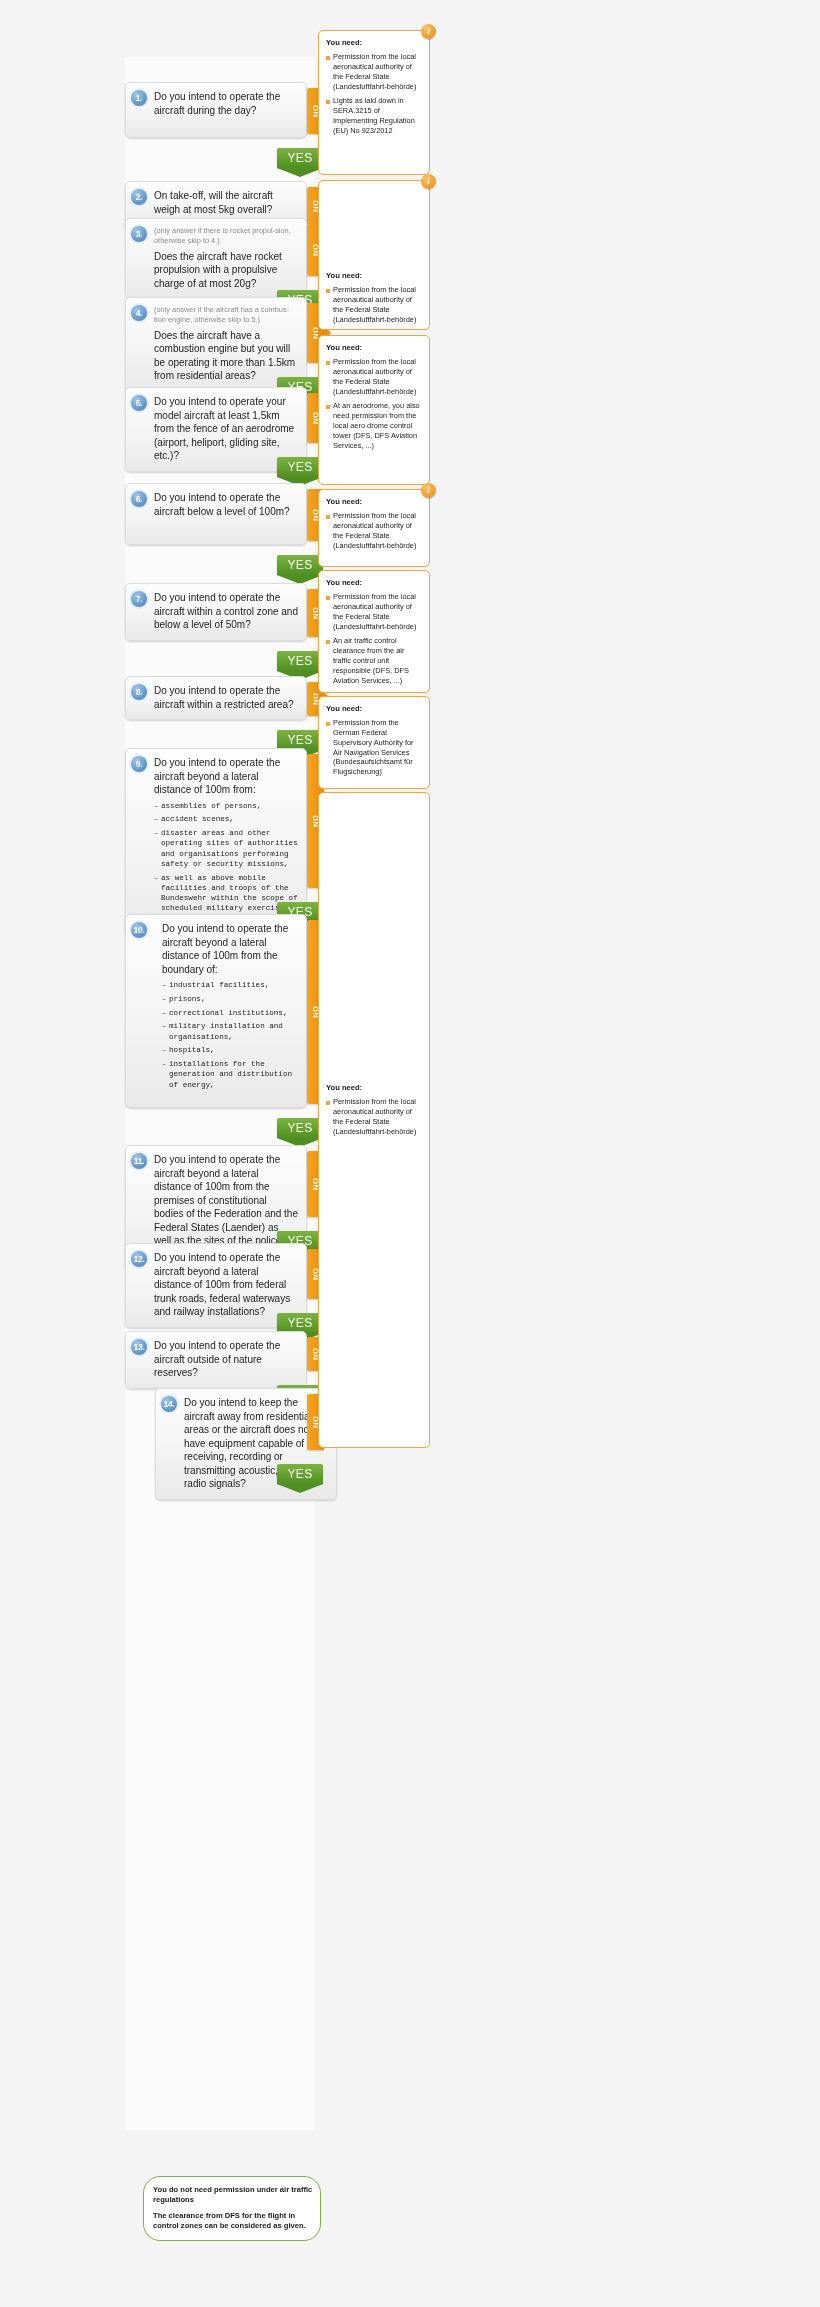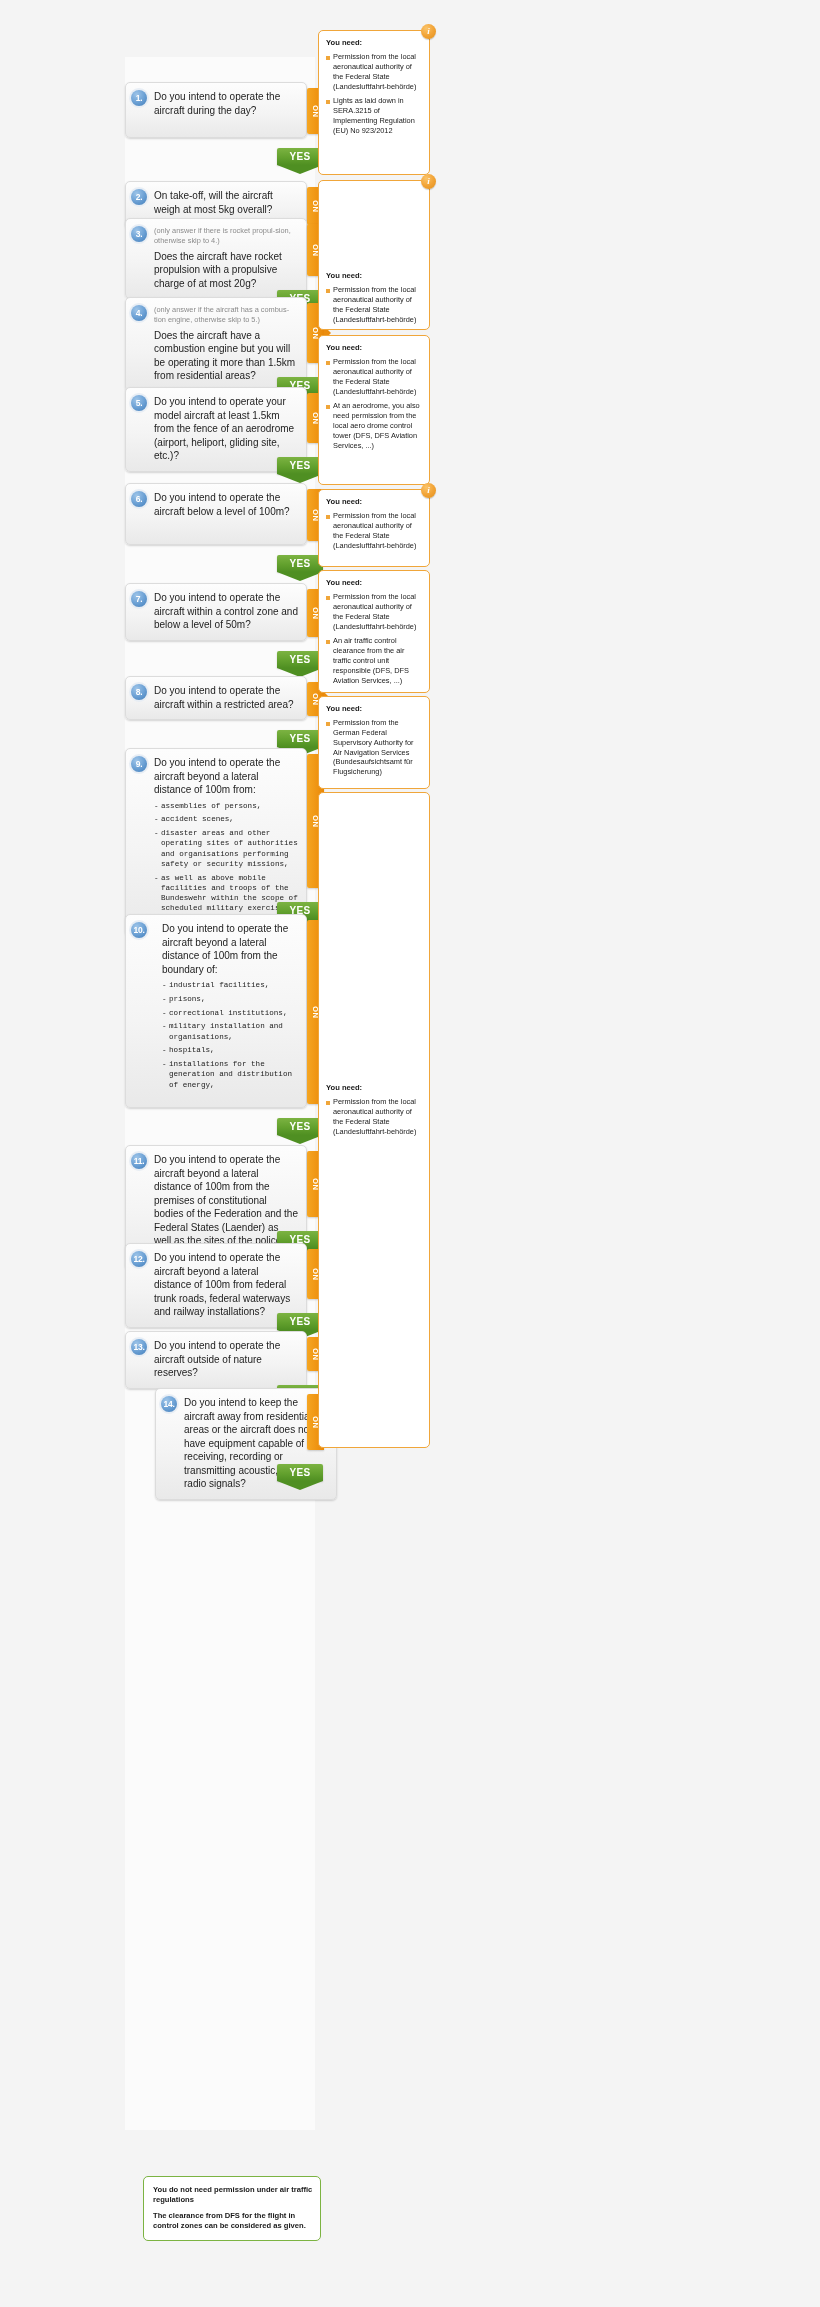--- a/index.html
+++ b/index.html
@@ -115,22 +115,22 @@
 
   
   .yes {
     width: 46px;
     margin: 4px 0 4px 76px;
     position: relative;
   }
   .yes .body {
     background: linear-gradient(180deg,#7cb342 0%,#63a12e 55%,#4f8f22 100%);
     color: #fff;
-    font-size: 10px;
-    font-weight: bold;
+    font-size: 12px;
+    font-weight: normal;
     letter-spacing: .4px;
     text-align: center;
     padding: 3px 0 3px;
     border-radius: 2px 2px 0 0;
     box-shadow: 0 1px 2px rgba(0,0,0,.18);
   }
   .yes .point {
     width: 0; height: 0;
     margin: 0 auto;
     border-left: 23px solid transparent;
@@ -188,21 +188,21 @@
     box-shadow: 0 1px 1px rgba(0,0,0,.2);
   }
 
   
   #final {
     position: absolute;
     left: 143px; top: 2176px;
     width: 178px;
     background: #fff;
     border: 1px solid #7cb342;
-    border-radius: 5px;
+    border-radius: 17px;
     padding: 8px 1px 9px 9px;
   }
   #final p {
     font-size: 7.6px;
     font-weight: bold;
     line-height: 1.36;
     color: #1a1a1a;
   }
   #final p + p { margin-top: 5px; }
 </style>

